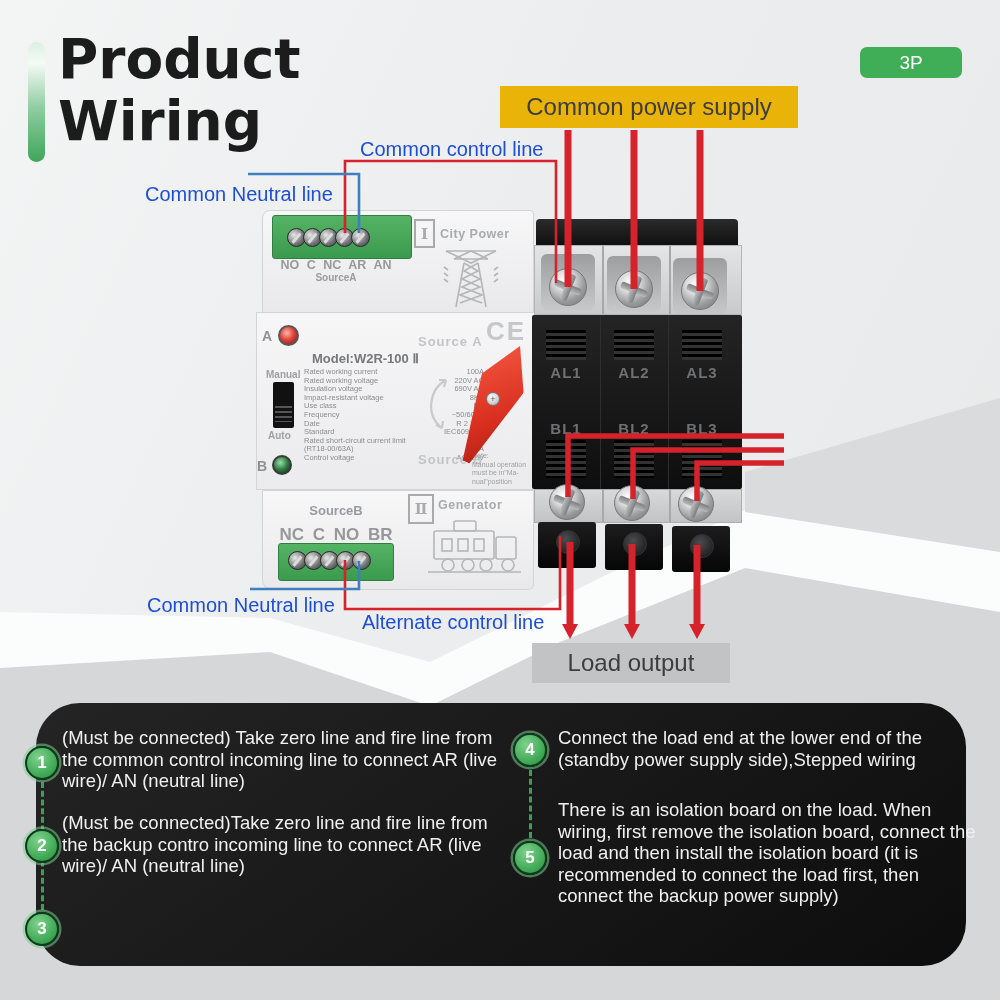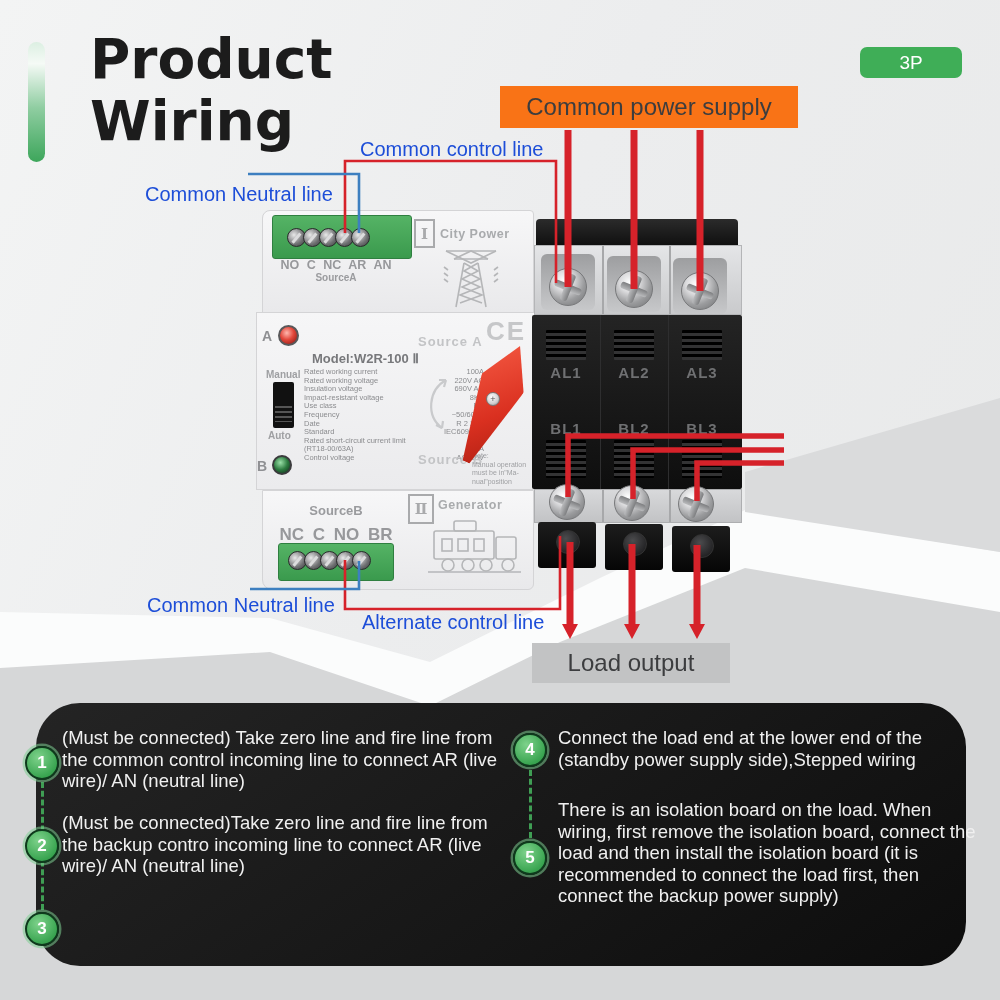--- a/index.html
+++ b/index.html
@@ -11,25 +11,25 @@
   .bg-white{inset:0;background:#fbfcfc;
     clip-path:polygon(0 612px,270px 618px,430px 662px,600px 578px,745px 510px,1000px 552px,1000px 1000px,0 1000px);}
   .bg-gray-right{inset:0;background:#dadbdc;
     clip-path:polygon(745px 472px,1000px 398px,1000px 552px,745px 512px);}
   .bg-gray-bottom{inset:0;background:#d6d7d8;
     clip-path:polygon(0 668px,270px 652px,430px 706px,560px 642px,745px 568px,1000px 612px,1000px 1000px,0 1000px);}
   
   .green-bar{left:28px;top:42px;width:17px;height:120px;border-radius:9px;
     background:linear-gradient(180deg,#dcefe2 0%,#f5faf6 18%,#8fcda1 55%,#3da65b 100%);}
   .title{left:58px;top:28px;font-family:"DejaVu Sans",sans-serif;font-weight:bold;
-    font-size:55px;line-height:62px;color:#1c1c1c;margin-left:32px;}
+    font-size:55px;line-height:62px;color:#1c1c1c;}
   .badge3p{left:860px;top:47px;width:102px;height:31px;background:#3fae57;border-radius:7px;
     color:#fff;font-size:19px;display:flex;align-items:center;justify-content:center;}
   
-  .lblbox{background:#f97316;color:#3c3d3f;display:flex;align-items:center;justify-content:center;}
+  .lblbox{background:#eab308;color:#3c3d3f;display:flex;align-items:center;justify-content:center;}
   .lbltxt{color:#1d4ed8;font-size:20px;white-space:nowrap;}
   
   .mod{background:linear-gradient(180deg,#f7f7f8,#e9e9eb);border:1px solid #d4d4d6;box-sizing:border-box;}
   .gterm{background:linear-gradient(180deg,#55b365,#3a9a4d);border-radius:3px;border:1px solid #2f7f40;box-sizing:border-box;}
   .gscrew{position:absolute;width:17px;height:17px;border-radius:50%;
     background:radial-gradient(circle at 35% 35%,#e9e9e9,#6f7072 60%,#3a3a3c);border:1px solid #2a2a2c;}
   .gscrew::after{content:"";position:absolute;left:50%;top:50%;width:2.5px;height:12px;
     margin:-6px 0 0 -1.2px;background:#dcdcdd;transform:rotate(40deg);}
   .gray-b{color:#97989b;font-weight:bold;}
   .wm{color:#c3c4c6;font-weight:bold;letter-spacing:1px;}

